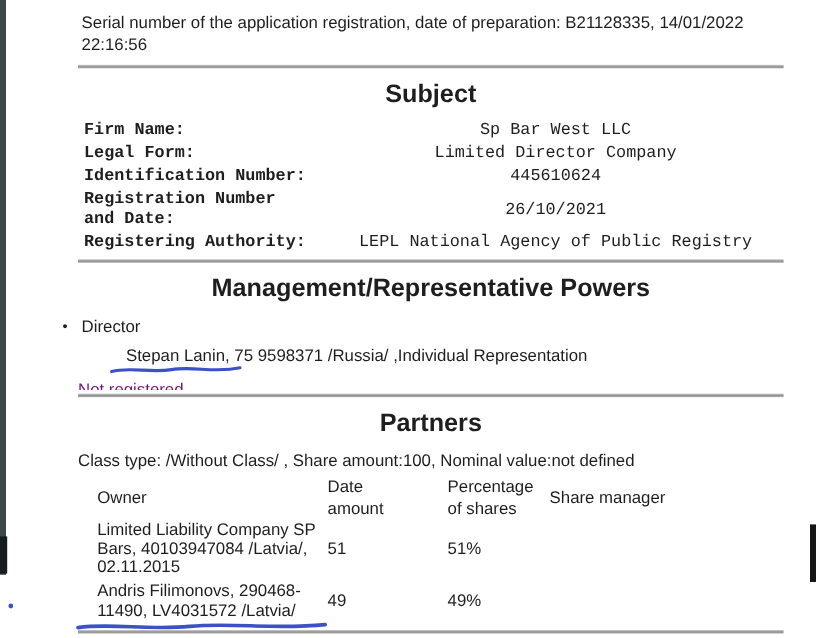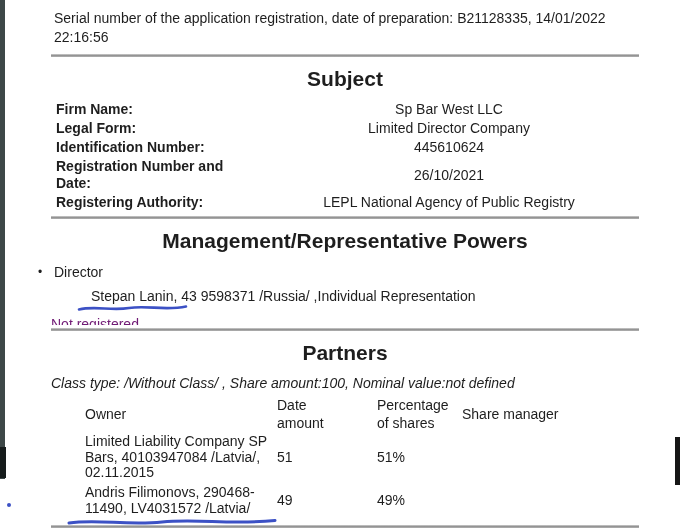--- a/index.html
+++ b/index.html
@@ -6,42 +6,42 @@
   .page{
     position:relative;width:680px;height:532px;background:#ffffff;overflow:hidden;
     font-family:"Liberation Sans",sans-serif;font-size:14px;color:#1e1e1e;
   }
   
   .left-track{position:absolute;left:0;top:0;width:5px;height:479px;background:#3d4848;}
   .left-thumb{position:absolute;left:0;top:447px;width:6px;height:31px;background:#161c1c;}
   .right-thumb{position:absolute;right:0;top:437px;width:5px;height:48px;background:#161616;}
   .blue-dot{position:absolute;left:7px;top:503px;width:4px;height:4px;border-radius:50%;background:#3c51c5;}
 
-  .content{position:absolute;left:51px;top:0;width:588px;}
+  .content{position:absolute;left:65px;top:0;width:588px;}
   .serial{padding-top:9px;margin-left:3px;width:565px;line-height:19px;}
   .divider{height:3px;background:linear-gradient(to bottom,#cfcfcf,#8e8e8e 55%,#b7b7b7);}
   .d1{margin-top:7px;}
   .d2{margin-top:4px;}
   .d3{margin-top:3px;}
   .d4{margin-top:6px;}
   .sec-head{margin-top:13px;text-align:center;font-weight:bold;font-size:21px;line-height:18px;}
 
-  .fields{margin-top:12px;margin-left:5px;}
+  .fields{margin-top:12px;margin-left:5px;font-family:Liberation Mono, monospace;}
   .field-row{display:grid;grid-template-columns:203px 1fr;padding:1px 0;align-items:center;}
   .field-label{font-weight:bold;line-height:17px;max-width:190px;}
   .field-value{line-height:17px;text-align:center;}
 
   .director-row{margin-top:13px;margin-left:-13px;line-height:18px;display:flex;}
   .bullet{width:16px;text-align:left;font-size:12px;line-height:18px;}
   .person-line{margin-top:6px;margin-left:40px;line-height:18px;}
   .wavy-wrap1{margin-left:26px;margin-top:-2px;height:9px;}
   .clipped-line{margin-top:5px;height:8px;overflow:hidden;line-height:14px;color:#701a75;}
 
-  .class-line{margin-top:12px;line-height:18px;font-style:italic;}
-  .ptable{margin-top:3px;margin-left:34px;}
+  .class-line{margin-top:12px;line-height:18px;}
+  .ptable{margin-top:3px;margin-left:16px;}
   .trow{display:grid;grid-template-columns:192px 100px 85px 1fr;}
   .thead .cell{line-height:18px;padding-top:1px;}
   .hdr-wrap{max-width:78px;}
   .cell{line-height:15.7px;}
   .c-num{align-self:center;}
   .row-body{padding:2px 0;align-items:center;}
   .owner-cell{align-self:center;padding-right:6px;}
   .row-rel{position:relative;}
   .wavy-wrap2{position:absolute;left:-18px;bottom:-7px;width:212px;height:10px;}
   svg{display:block;}
@@ -88,21 +88,21 @@
 
     <div class="divider d2"></div>
 
     <div class="sec-head">Management/Representative Powers</div>
 
     <div class="director-row">
       <span class="bullet">•</span>
       <span>Director</span>
     </div>
 
-    <div class="person-line">Stepan Lanin, 43 9598371 /Russia/ ,Individual Representation</div>
+    <div class="person-line">Stepan Lanin, 75 9598371 /Russia/ ,Individual Representation</div>
     <div class="wavy-wrap1">
       <svg width="112" height="9" viewBox="0 0 112 9">
         <path class="wavy" d="M2,6.5 C18,2.5 34,8 52,5 C70,2 88,8 109,3.5" fill="none" stroke="#3c51c5" stroke-width="2.6" stroke-linecap="round"></path>
       </svg>
     </div>
 
     <div class="clipped-line">Not registered</div>
 
     <div class="divider d3"></div>
 

